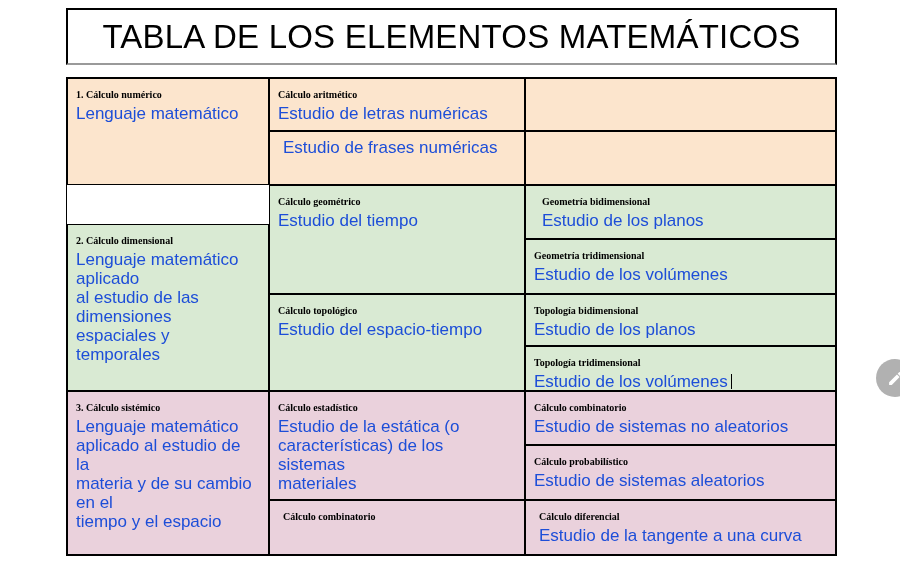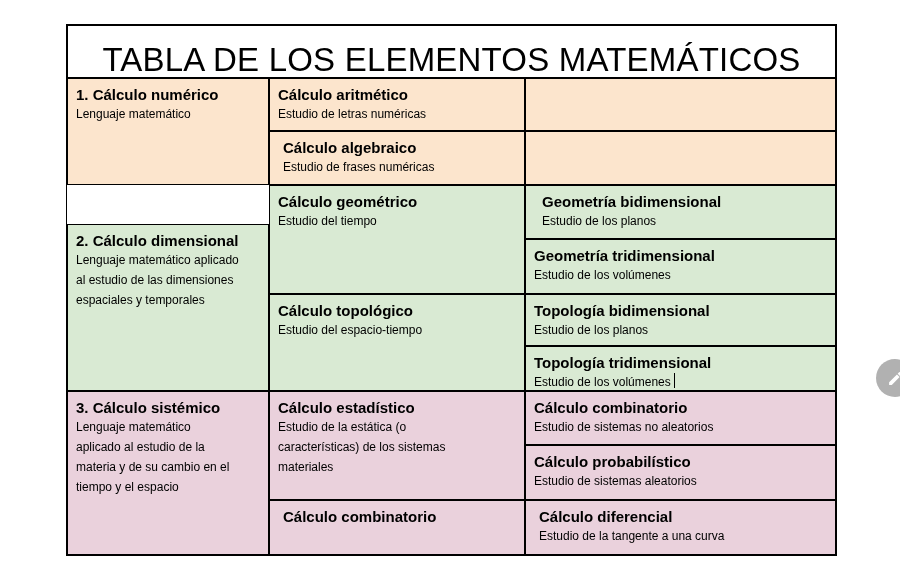--- a/index.html
+++ b/index.html
@@ -17,29 +17,29 @@
   .canvas {
     position: absolute;
     inset: 0;
     background: #ffffff;
   }
 
   
   .title-box {
     position: absolute;
     left: 66px;
-    top: 24px;
+    top: 8px;
     width: 771px;
     height: 57px;
     box-sizing: border-box;
     background: #ffffff;
     border: 2px solid #000000;
     border-bottom: 2px solid #9a9a9a;
     display: flex;
-    align-items: flex-end;
+    align-items: center;
     justify-content: center;
   }
   .title-box h1 {
     margin: 0;
     font-size: 33px;
     font-weight: 400;
     letter-spacing: 0.2px;
     color: #000000;
     white-space: nowrap;
   }
@@ -59,29 +59,30 @@
   }
   .cell {
     box-sizing: border-box;
     border: 1px solid #000000;
     padding: 6px 10px 4px 8px;
     overflow: hidden;
   }
   .cell .h {
     display: block;
     font-weight: 700;
-    font-size: 15px;
+    font-size: 10px;
     line-height: 19px;
     color: #000000;
+    font-family: Liberation Serif, serif;
   }
   .cell .d {
     font-weight: 400;
-    font-size: 12px;
+    font-size: 17px;
     line-height: 19px;
-    color: #000000;
+    color: #1d4ed8;
     white-space: pre-wrap;
   }
   .pad-extra { padding-left: 13px; }
 
   .band-1 { background: var(--band1, #FCE5CD); }
   .band-2 { background: var(--band2, #D9EAD3); }
   .band-3 { background: var(--band3, #EAD1DC); }
 
   
   .s1-header { grid-column: 1; grid-row: 1 / 3; }
@@ -150,21 +151,20 @@
 
     <div class="cell band-1 s1-header">
       <span class="h">1. Cálculo numérico</span>
       <span class="d">Lenguaje matemático</span>
     </div>
     <div class="cell band-1 s1-mid0">
       <span class="h">Cálculo aritmético</span>
       <span class="d">Estudio de letras numéricas</span>
     </div>
     <div class="cell band-1 s1-mid1 pad-extra">
-      <span class="h">Cálculo algebraico</span>
       <span class="d">Estudio de frases numéricas</span>
     </div>
     <div class="cell band-1 s1-leaf0"></div>
     <div class="cell band-1 s1-leaf1"></div>
 
     <div class="cell band-2 s2-header">
       <span class="h">2. Cálculo dimensional</span>
       <span class="d">Lenguaje matemático aplicado
 al estudio de las dimensiones
 espaciales y temporales</span>

